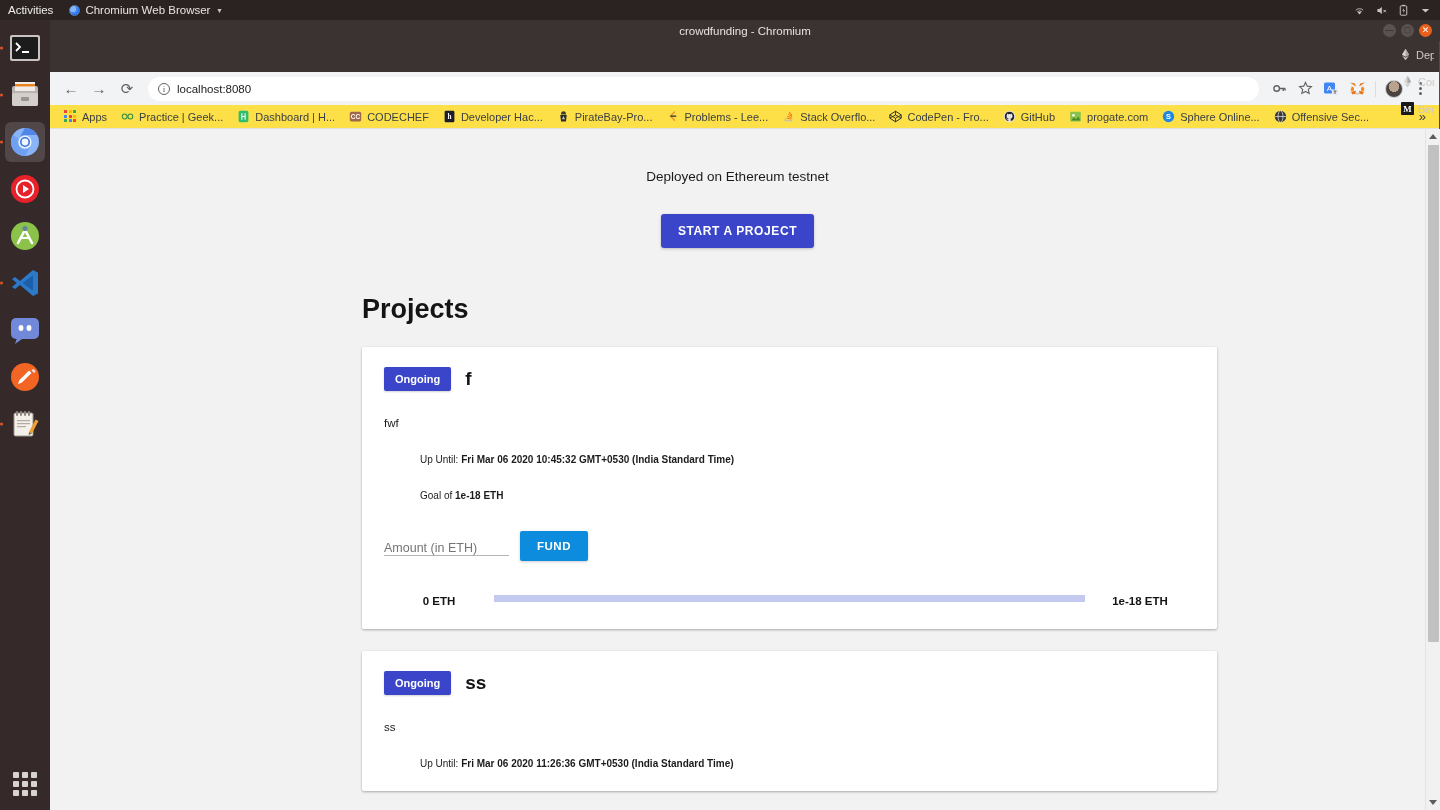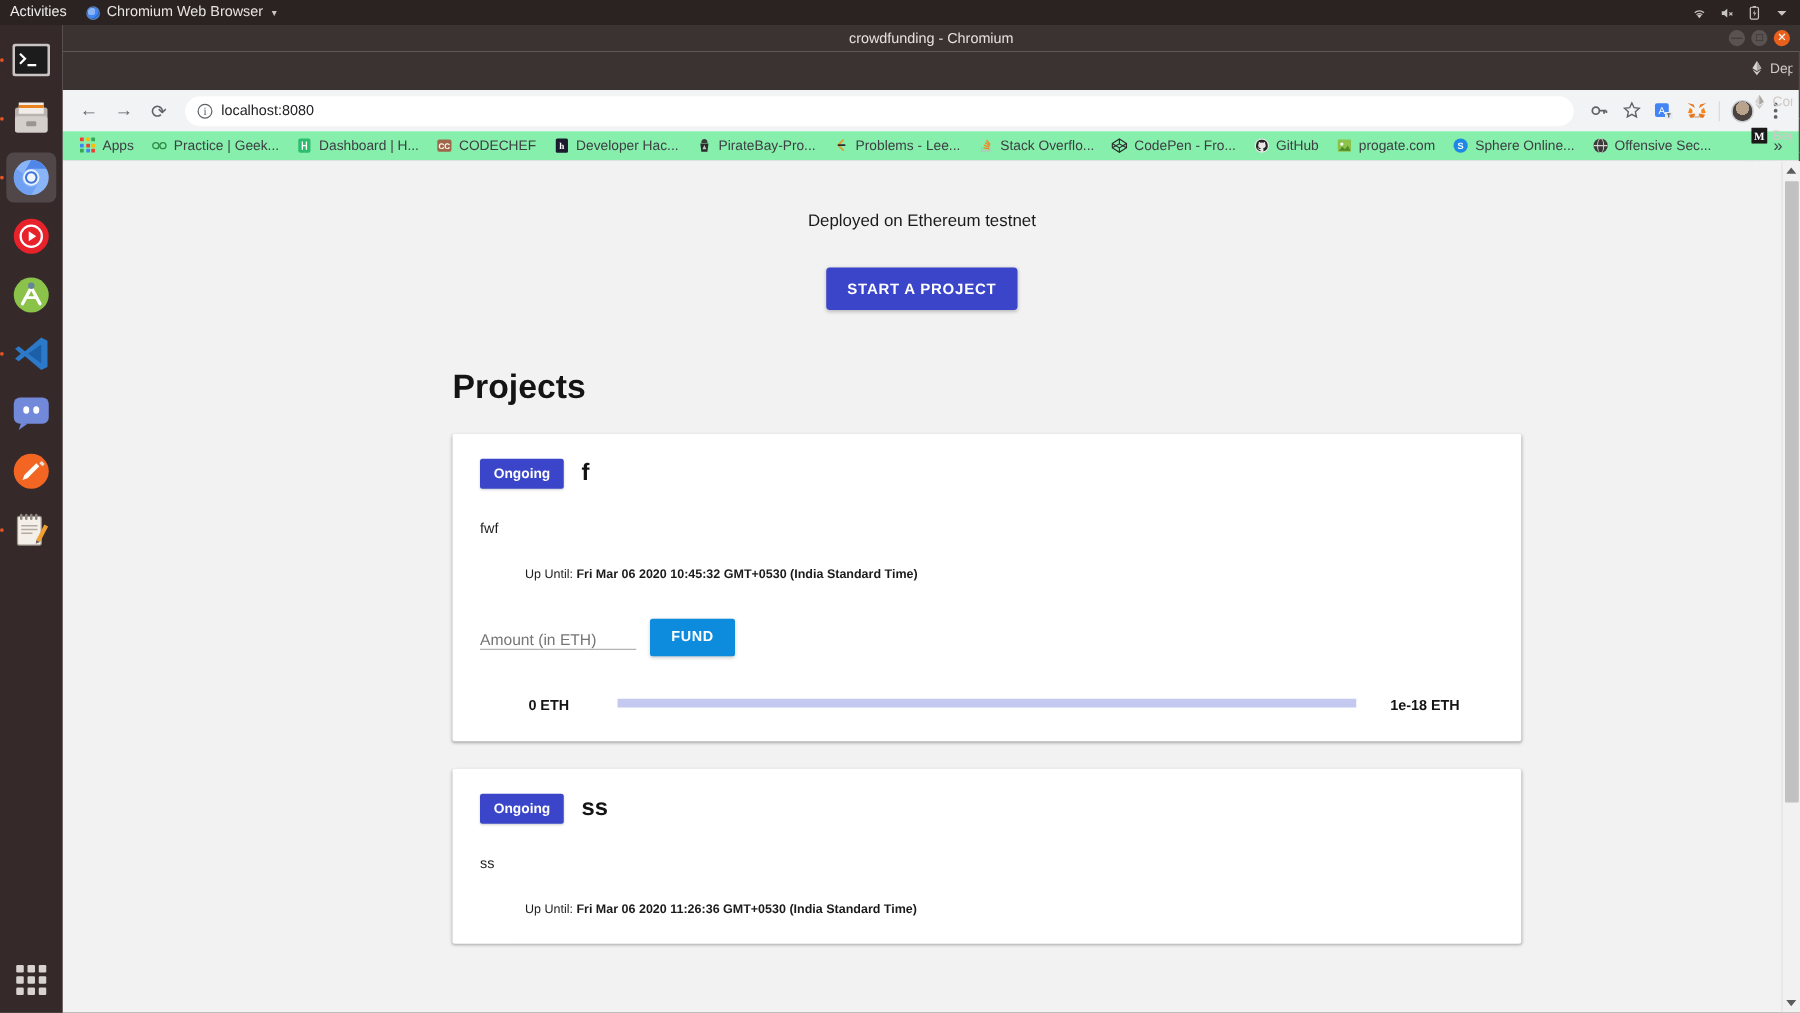--- a/index.html
+++ b/index.html
@@ -128,21 +128,21 @@
   .avatar-ico {
     width: 18px; height: 18px; border-radius: 50%;
     background: radial-gradient(circle at 50% 35%, #b9a38c 0 40%, #4a4340 41% 100%);
     border: 1px solid #c8ccd0;
   }
   .dots3 { display: flex; flex-direction: column; gap: 2px; align-items: center; }
   .dots3 i { width: 3px; height: 3px; border-radius: 50%; background: #5f6368; display: block; }
 
   
   .bookmarks {
-    height: 24px; background: #86efac;
+    height: 24px; background: #fde047;
     display: flex; align-items: center; padding: 0 8px; gap: 2px;
     border-bottom: 1px solid #dfe1e3;
     font-size: 11px; color: #3c4043; overflow: hidden;
   }
   .bm {
     display: flex; align-items: center; gap: 5px; padding: 2px 6px;
     white-space: nowrap; flex: none;
   }
   .bm .bfav { width: 13px; height: 13px; flex: none; display: block; }
   .bm-apps-grid {
@@ -759,20 +759,23 @@
       <div id="project-list">
           <div class="card">
     <div class="card-head">
       <span class="badge">Ongoing</span>
       <span class="card-title">f</span>
     </div>
     <div class="card-desc">fwf</div>
     <div class="card-line">
       <span>Up Until:</span> <b>Fri Mar 06 2020 10:45:32 GMT+0530 (India Standard Time)</b>
     </div>
+    <div class="card-line">
+      <span>Goal of</span> <b>1e-18 ETH</b>
+    </div>
     <div class="fund-row">
       <input class="amount-input" type="text" placeholder="Amount (in ETH)" style="">
       <span class="btn-fund">FUND</span>
     </div>
     <div class="progress-row">
       <span class="prog-label">0 ETH</span>
       <span class="prog-track">
                 <span class="prog-fill" style="width: 0%;"></span>
               </span>
       <span class="prog-label">1e-18 ETH</span>

